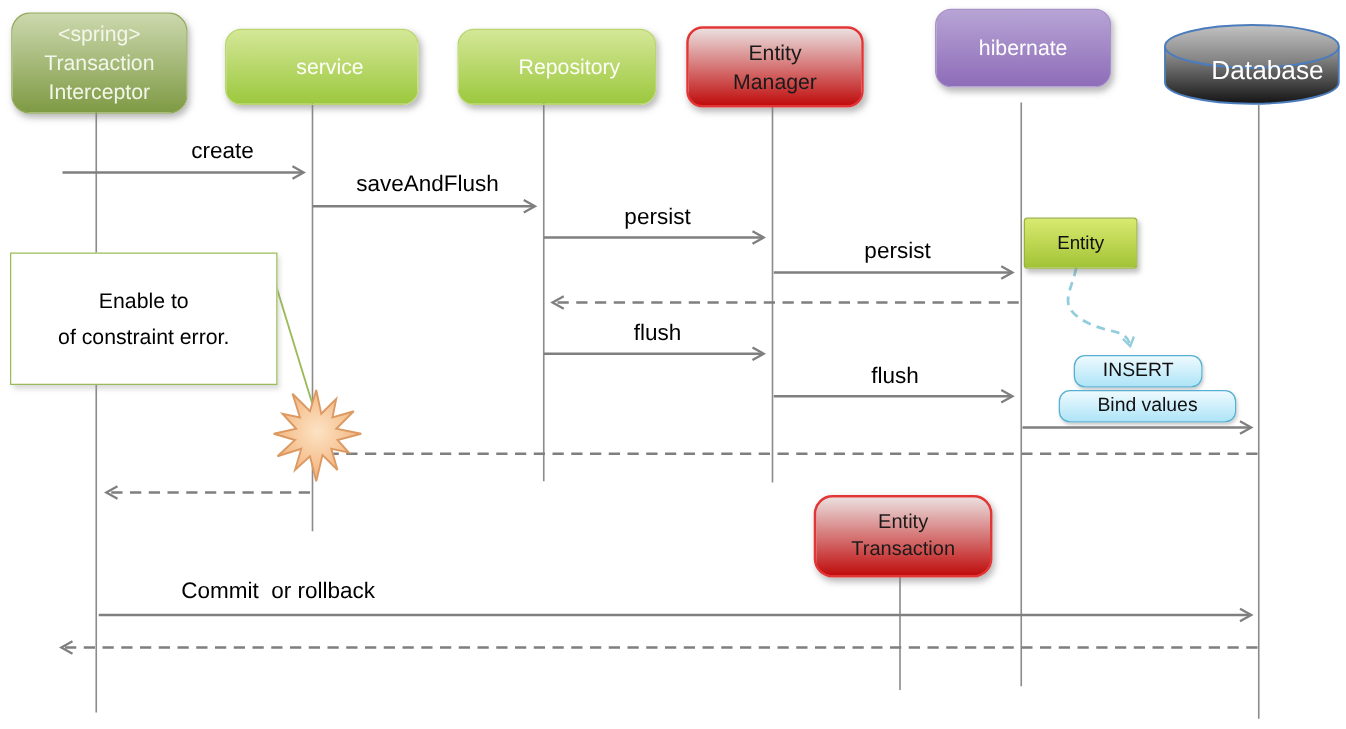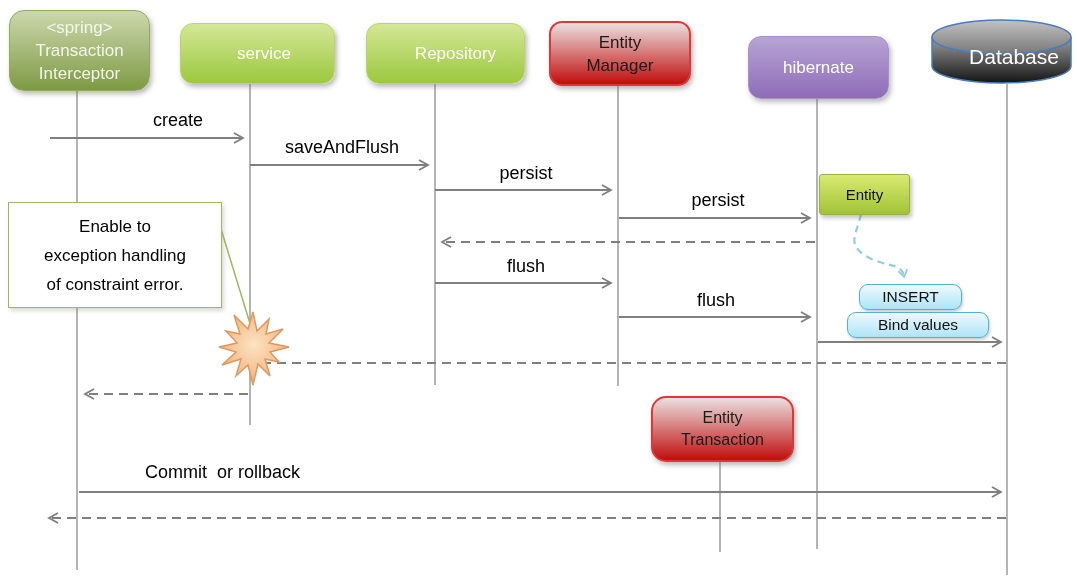--- a/index.html
+++ b/index.html
@@ -100,37 +100,36 @@
 
   <div class="pbox box-green" style="left:366px;top:23px;width:137px;height:59px;padding-left:20px;">
     <div>Repository</div>
   </div>
 
   <div class="pbox box-red" style="left:549px;top:21px;width:138px;height:61px;">
     <div>Entity</div>
     <div>Manager</div>
   </div>
 
-  <div class="pbox box-purple" style="left:748px;top:36px;width:139px;height:61px;">
+  <div class="pbox box-purple" style="left:748px;top:7px;width:139px;height:61px;">
     <div>hibernate</div>
   </div>
 
   <div class="dblabel">Database</div>
 
   <div class="msg" style="left:178px;top:110px;">create</div>
   <div class="msg" style="left:342px;top:137px;">saveAndFlush</div>
   <div class="msg" style="left:526px;top:163px;">persist</div>
   <div class="msg" style="left:718px;top:190px;">persist</div>
   <div class="msg" style="left:526px;top:256px;">flush</div>
   <div class="msg" style="left:716px;top:290px;">flush</div>
   <div class="msg-left" style="left:145px;top:462px;">Commit  or rollback</div>
 
   <div class="notebox">
     <div>Enable to</div>
-    <div>exception handling</div>
     <div>of constraint error.</div>
   </div>
 
   <div class="box-entity" style="left:819px;top:174px;width:89px;height:39px;">
     <div>Entity</div>
   </div>
 
   <div class="box-cyan" style="left:859px;top:284px;width:101px;height:24px;align-items:center;">
     <div>INSERT</div>
   </div>

